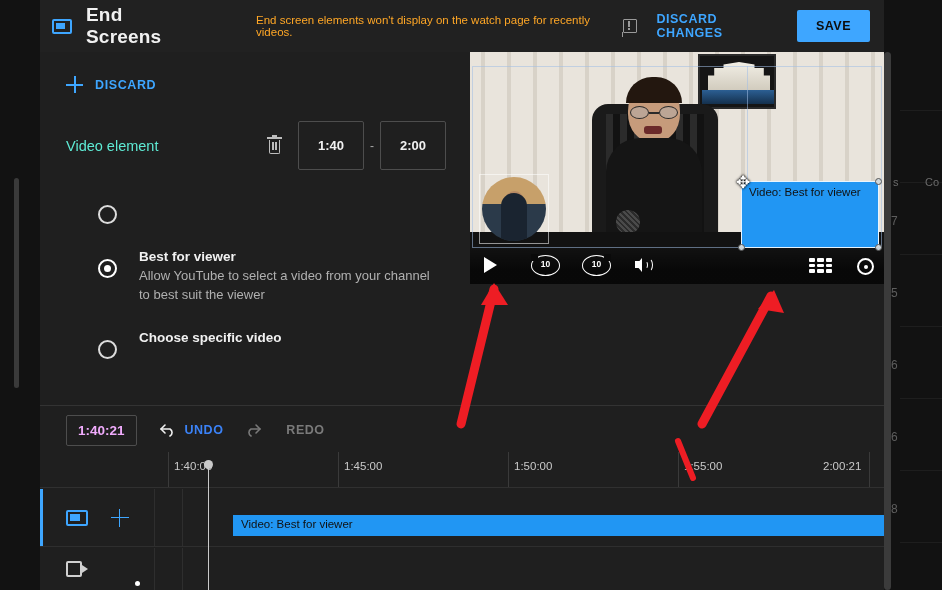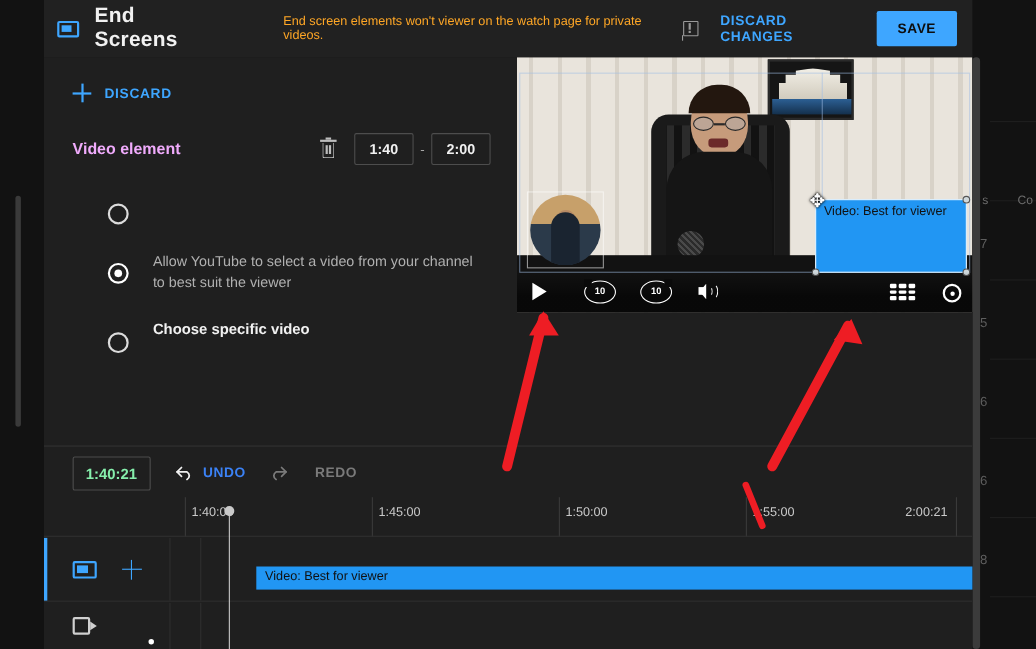--- a/index.html
+++ b/index.html
@@ -54,33 +54,33 @@
   .panel { position:absolute; left:0; top:0; width:430px; height:348px; background:#1f1f1f;
     padding:16px 0 0 26px; }
   .add-el { display:flex; align-items:center; gap:12px; color:#3ea6ff; font-size:12.5px;
     font-weight:bold; letter-spacing:.6px; cursor:pointer; margin-top:8px; }
   .plus { position:relative; width:17px; height:17px; flex:none; }
   .plus::before,.plus::after { content:""; position:absolute; background:#3ea6ff; }
   .plus::before { left:0; top:8px; width:17px; height:1.6px; }
   .plus::after { top:0; left:8px; height:17px; width:1.6px; }
 
   .ve-row { display:flex; align-items:center; margin-top:28px; padding-right:24px; }
-  .ve-label { color:#f0abfc; font-size:14.5px; flex:1;font-weight:bold; }
+  .ve-label { color:#5eead4; font-size:14.5px; flex:1; }
   .trash { width:15px; height:17px; position:relative; margin-right:16px; flex:none;
     cursor:pointer; }
   .trash .lid { position:absolute; left:0; top:0; width:15px; height:2px; background:#bdbdbd; }
   .trash .lid::after { content:""; position:absolute; left:5px; top:-2.5px; width:5px;
     height:2.5px; background:#bdbdbd; }
   .trash .can { position:absolute; left:2px; top:3px; width:11px; height:14px;
     border:1.5px solid #bdbdbd; border-top:none; border-radius:0 0 2px 2px; }
   .trash .can::before,.trash .can::after { content:""; position:absolute; top:2px; width:1.2px;
     height:8px; background:#bdbdbd; }
   .trash .can::before { left:2.4px; } .trash .can::after { right:2.4px; }
   .time-box { border:1px solid #4d4d4d; border-radius:2px; color:#f1f1f1; font-size:13px;
-    font-weight:bold; padding:6px 0; width:54px; text-align:center; cursor:text;
+    font-weight:bold; padding:16px 0; width:66px; text-align:center; cursor:text;
     background:#1f1f1f; }
   .dash { color:#a8a8a8; font-size:12px; margin:0 6px; }
 
   .opt { display:flex; align-items:flex-start; margin-top:25px; padding-right:40px; }
   .radio { width:19px; height:19px; border-radius:50%; border:2px solid #dcdcdc;
     flex:none; margin:10px 22px 0 32px; position:relative; cursor:pointer; }
   .radio.on { border-color:#fff; }
   .radio.on::after { content:""; position:absolute; left:4px; top:4px; width:7px; height:7px;
     border-radius:50%; background:#fff; }
   .opt-t { color:#f1f1f1; font-size:13.5px; font-weight:bold; margin-bottom:3px; }
@@ -176,21 +176,21 @@
     gap:2px; padding:3px; }
   .ic.grid i { background:#fff; border-radius:1px; }
   .ic.gear { border:2px solid #fff; border-radius:50%; width:17px; height:17px; margin-top:2px; }
   .ic.gear::after { content:""; position:absolute; left:4.5px; top:4.5px; width:4px; height:4px;
     border-radius:50%; background:#fff; }
 
   
   .tl-divider { position:absolute; left:0; top:405px; width:844px; height:1px; background:#333; }
   .tl-bar { position:absolute; left:0; top:406px; width:844px; height:48px; display:flex;
     align-items:center; padding-left:26px; gap:0; }
-  .tc-box { border:1px solid #4d4d4d; border-radius:2px; color:#86efac; font-size:13.5px;
+  .tc-box { border:1px solid #4d4d4d; border-radius:2px; color:#f0abfc; font-size:13.5px;
     font-weight:bold; padding:7px 11px; cursor:text; }
   .tl-btn { display:flex; align-items:center; gap:9px; margin-left:22px; cursor:pointer; }
   .tl-btn .lab { font-size:12.5px; font-weight:bold; letter-spacing:.5px; color:#3b82f6; }
   .tl-btn.dis .lab { color:#7a7a7a;margin-left:15px; }
   .arr { width:17px; height:14px; position:relative; }
   .arr svg { position:absolute; left:0; top:0; }
 
   .ruler { position:absolute; left:0; top:452px; width:844px; height:36px; }
   .rtick { position:absolute; top:0; width:1px; height:36px; background:#3a3a3a; }
   .rlab { position:absolute; top:8px; color:#c9c9c9; font-size:11.5px; }
@@ -257,21 +257,21 @@
   </div>
 
   <div class="outer-scroll"></div>
   <div class="right-scroll"></div>
 
   <div class="modal">
 
     <div class="hdr">
       <div class="hdr-icon"></div>
       <div class="hdr-title">End Screens</div>
-      <div class="hdr-warn">End screen elements won't viewer on the watch page for private videos.</div>
+      <div class="hdr-warn">End screen elements won't display on the watch page for recently videos.</div>
       <div class="hdr-flag">
         <span class="bub"></span>
           <span class="bang"></span>
           <span class="dot"></span>
       </div>
       <div class="hdr-discard">DISCARD CHANGES</div>
       <button class="hdr-save">SAVE</button>
     </div>
 
     <div class="body">
@@ -294,20 +294,21 @@
           <div class="time-box">2:00</div>
         </div>
 
         <div class="opt">
           <span class="radio"></span>
         </div>
 
         <div class="opt">
           <span class="radio on"></span>
           <span>
+            <div class="opt-t">Best for viewer</div>
             <div class="opt-d">Allow YouTube to select a video from your channel to best suit the viewer</div>
           </span>
         </div>
 
         <div class="opt">
           <span class="radio"></span>
           <span>
             <div class="opt-t">Choose specific video</div>
           </span>
         </div>

